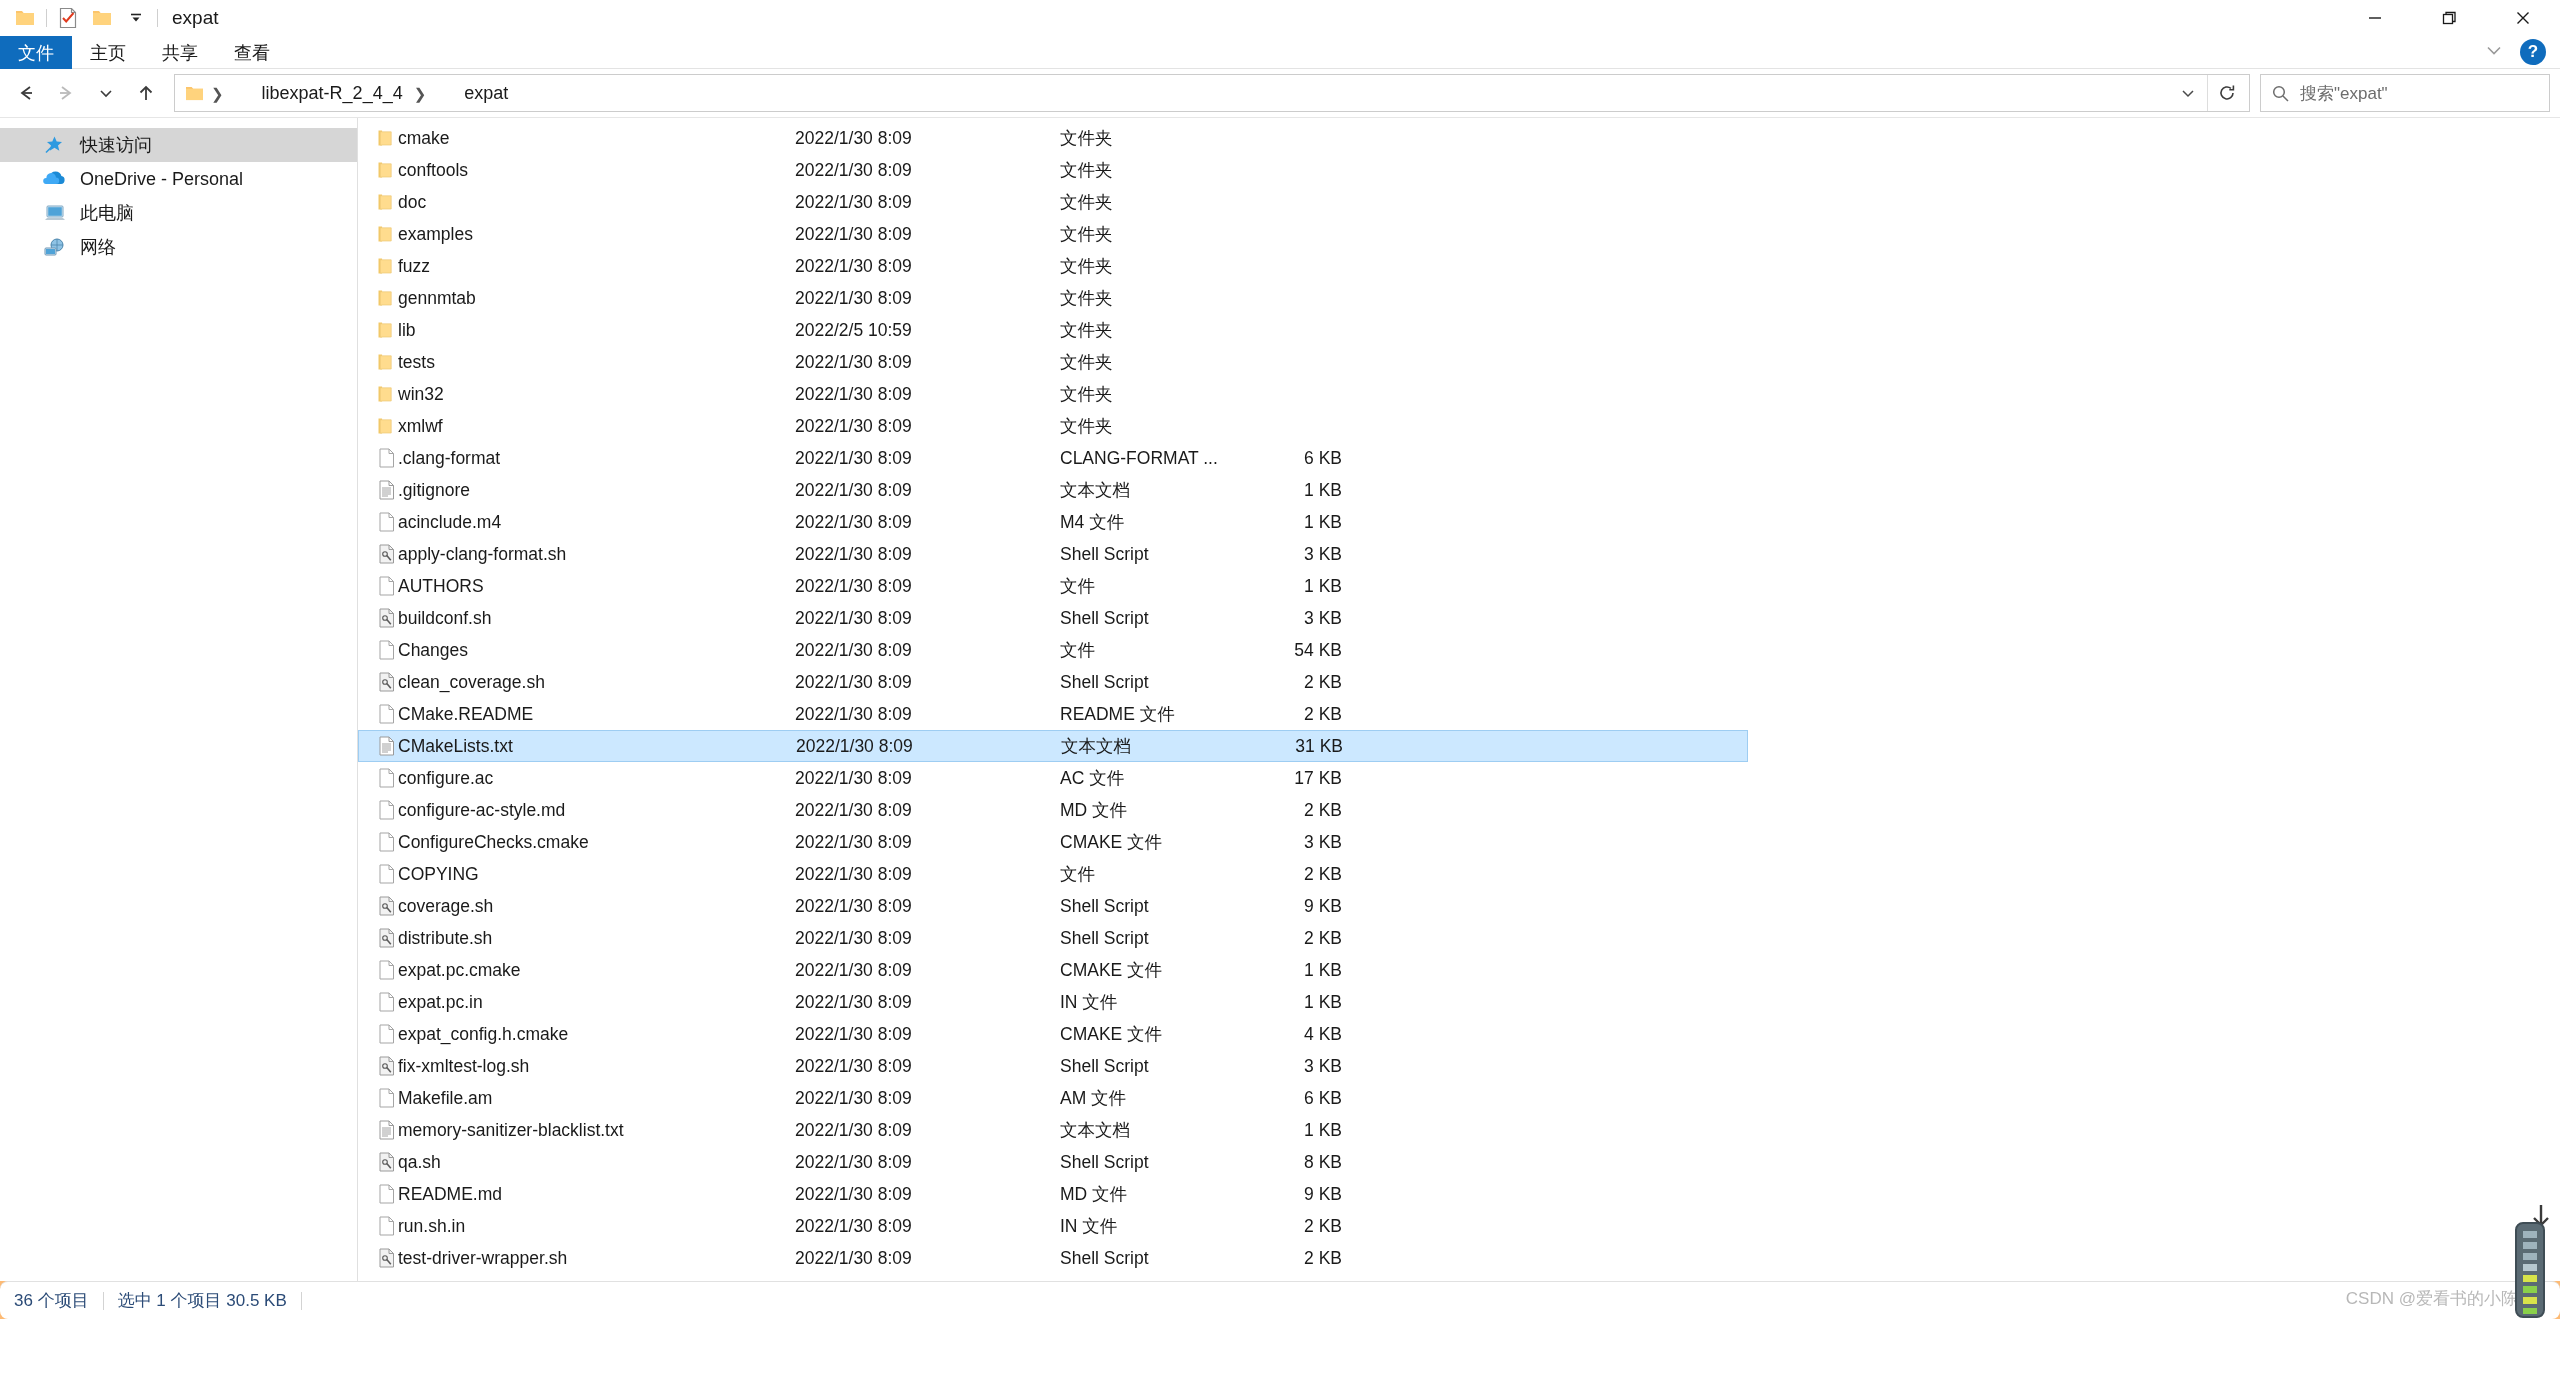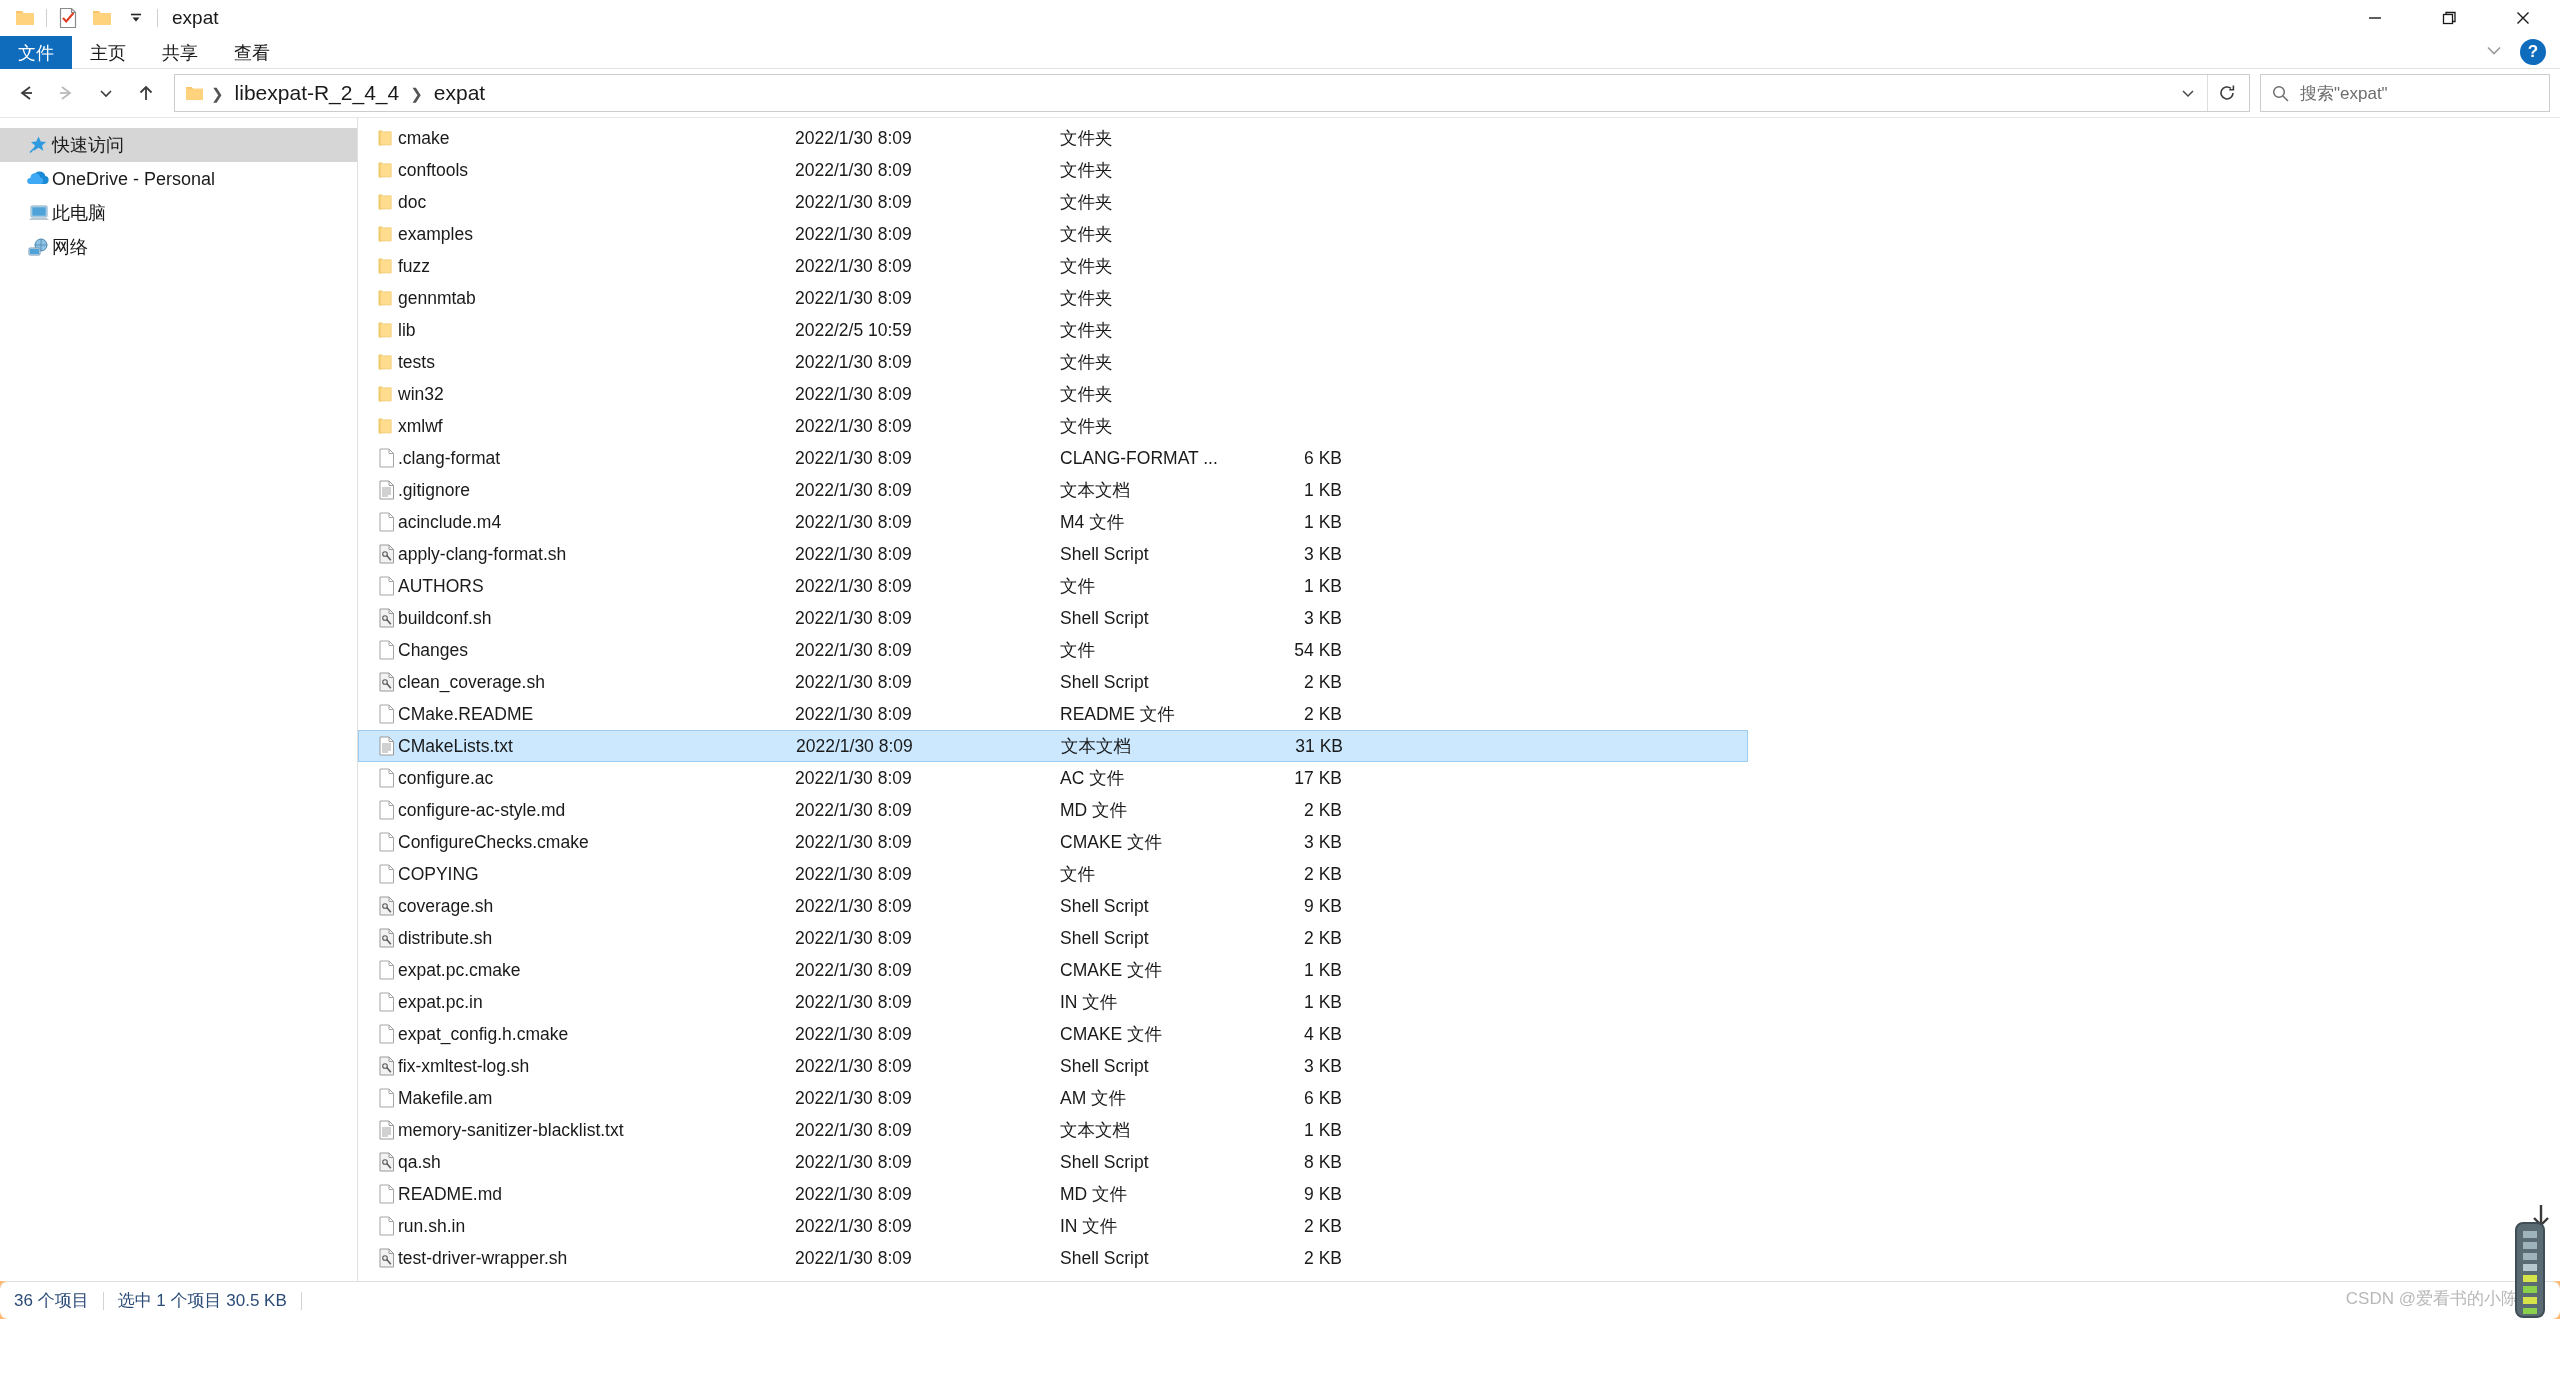--- a/index.html
+++ b/index.html
@@ -94,22 +94,22 @@
     flex: 1 1 auto;
     height: 38px;
     border: 1px solid #ccc;
     background: #fff;
     display: flex; align-items: center;
     margin-left: 8px; margin-right: 0;
     padding: 0 4px 0 10px;
     min-width: 0;
   }
   .crumb {
-    font-size: 21px; color: #1a1a1a;
-    padding: 0 4px; white-space: nowrap;
+    font-size: 18px; color: #1a1a1a;
+    padding: 0 4px; white-space: nowrap; margin-left: 27px;
   }
   .crumb-sep {
     color: #555; font-size: 15px; padding: 0 7px; line-height: 1;
   }
   .crumb-spacer { flex: 1 1 auto; }
   .crumb-chev, .refresh-btn {
     width: 38px; height: 36px;
     display: flex; align-items: center; justify-content: center;
   }
   .refresh-btn { border-left: 1px solid #ddd; }
@@ -132,21 +132,21 @@
   .sidebar {
     width: 358px; flex: 0 0 358px;
     background: #ffffff;
     border-right: 1px solid #e0e0e0;
     padding-top: 10px;
     overflow: hidden;
   }
   .nav-item {
     height: 34px;
     display: flex; align-items: center;
-    padding-left: 26px; 
+    padding-left: 42px; gap: 12px;
     font-size: 18px; color: #1a1a1a;
     white-space: nowrap;
   }
   .nav-item.sel { background: #d6d6d6; }
   .nav-ico { width: 26px; height: 22px; display: flex; align-items: center; justify-content: center; flex: 0 0 26px; }
 
   
   .filepane { flex: 1 1 auto; display: flex; flex-direction: column; min-width: 0; position: relative; background: #fff; }
   .colhead {
     height: 34px; flex: 0 0 34px;

